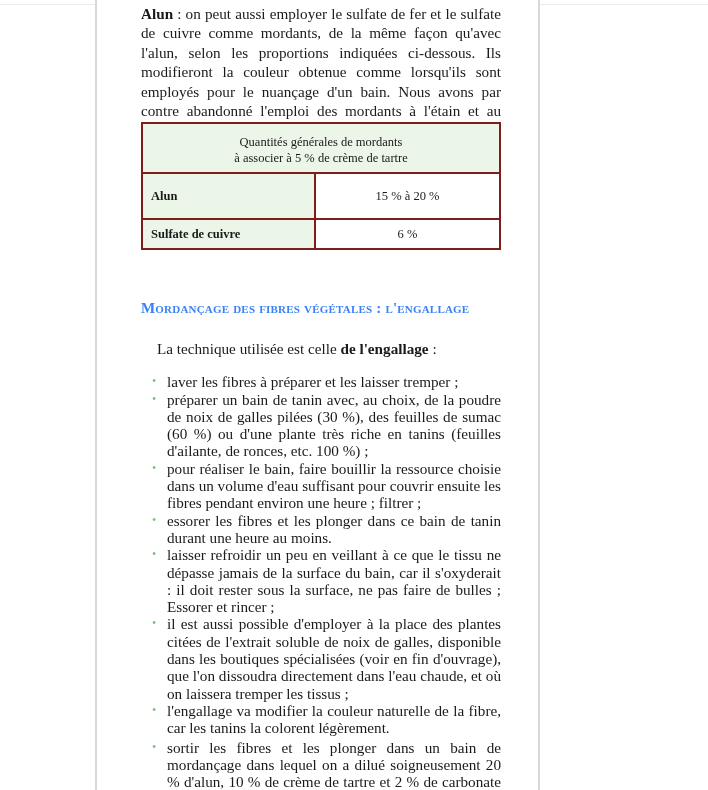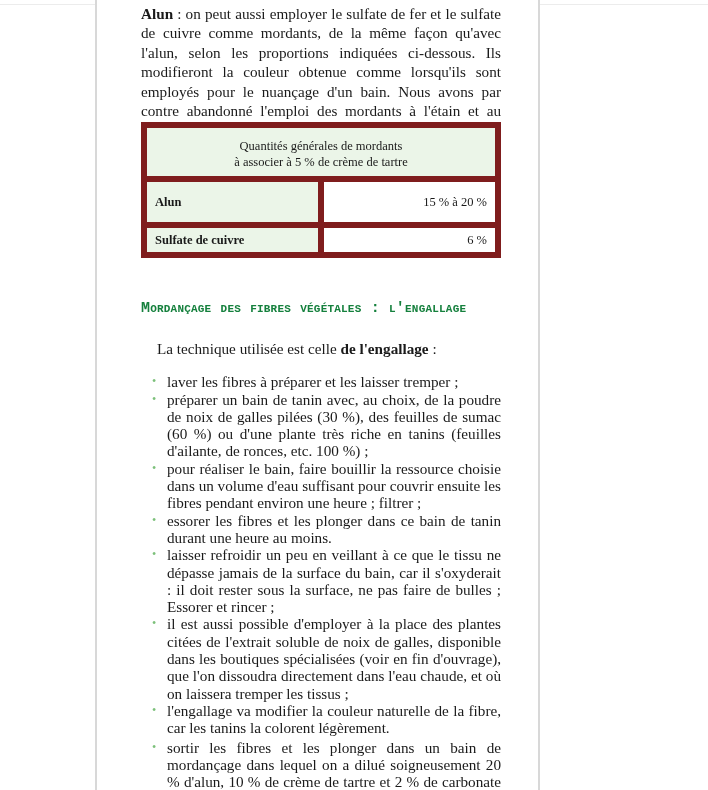--- a/index.html
+++ b/index.html
@@ -6,26 +6,26 @@
   body { width:708px; height:790px; background:#ffffff; position:relative; overflow:hidden;
          font-family:"Liberation Serif","DejaVu Serif",serif; color:#1a1a1a; }
   .topline { position:absolute; left:0; top:4px; width:708px; height:1px; background:#ececec; }
   .page { position:absolute; left:95px; top:0; width:445px; height:790px; background:#fff;
           border-left:2px solid #d8d8d8; border-right:2px solid #d8d8d8; box-sizing:border-box; }
   .content { position:absolute; left:44px; width:360px; top:0; }
   .note { position:absolute; top:4px; font-size:15.2px; line-height:19.4px; text-align:justify; width:360px; }
   .note b { font-weight:bold; }
   table.mord { position:absolute; top:122px; left:0; width:360px; border-collapse:collapse;
                border:2px solid #7cc07a; font-size:12.5px; }
-  table.mord td { border:6px solid #7f1d1d; padding:0 8px; }
+  table.mord td { border:2px solid #7f1d1d; padding:0 8px; }
   .thead { background:#ebf5e8; text-align:center; height:44px; line-height:16px; padding-top:4px !important; }
   .rowlabel { font-weight:bold; background:#ebf5e8; width:155px; }
-  .rowval { text-align:right; background:#fff; }
-  .h2 { position:absolute; top:300px; left:0; font-family:Liberation Mono, monospace;
-        font-weight:bold; color:#15803d; font-size:14px; letter-spacing:0.2px; }
+  .rowval { text-align:center; background:#fff; }
+  .h2 { position:absolute; top:300px; left:0; font-family:Liberation Serif, serif;
+        font-weight:bold; color:#3b82f6; font-size:14px; letter-spacing:0.2px; }
   .body { position:absolute; top:324px; left:0; width:360px; font-size:15.2px; line-height:17.3px; }
   .body p { margin:16px; }
   .body ul { list-style:none; margin:0 0 2px 0; padding:0 0 0 26px; }
   .body li { position:relative; text-align:justify; }
   .body li .bullet { position:absolute; left:-15px; top:0; color:#7cc07a; font-size:12px; }
 </style>
 </head>
 <body>
 
 <div class="topline"></div>

